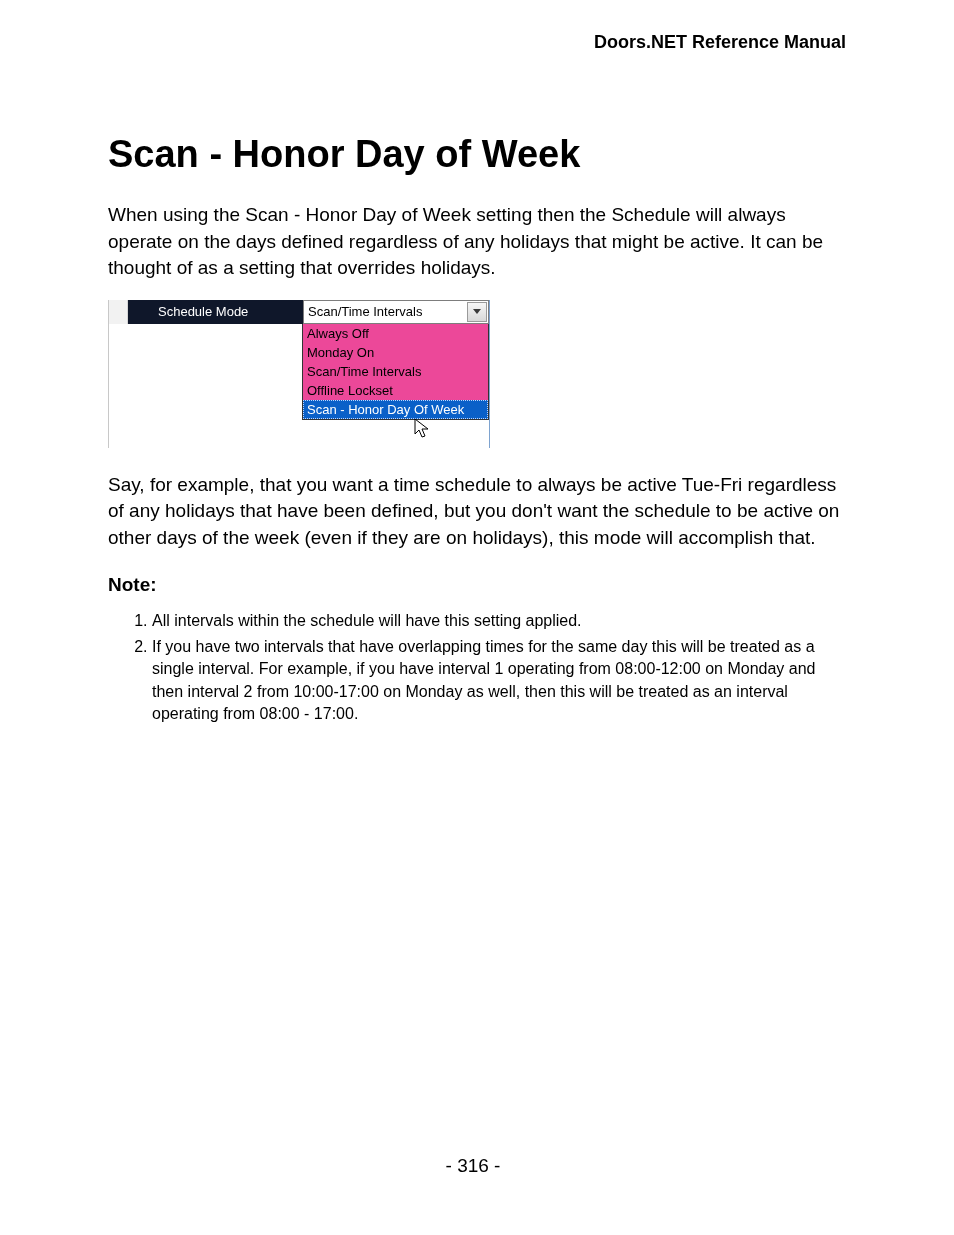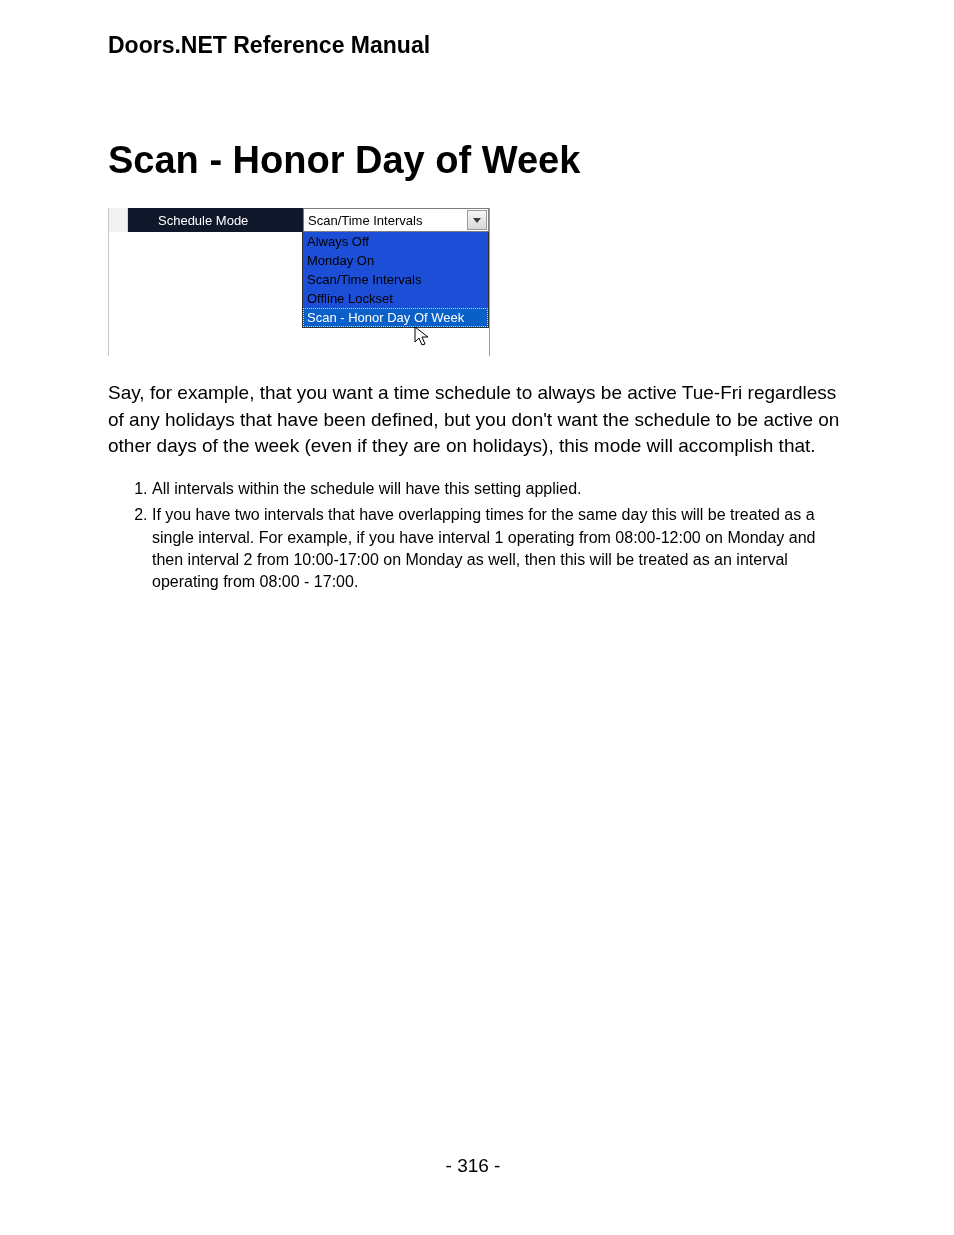--- a/index.html
+++ b/index.html
@@ -10,23 +10,23 @@
     width: 954px;
     height: 1235px;
     position: relative;
     color: #000;
   }
   .page {
     padding: 32px 108px 0 108px;
     box-sizing: border-box;
   }
   .doc-header {
-    text-align: left;
+    text-align: right;
     font-weight: bold;
-    font-size: 23px;
+    font-size: 18px;
   }
   h1.page-title {
     font-size: 38px;
     font-weight: bold;
     margin: 80px 0 26px 0;
   }
   p.body-text {
     font-size: 19px;
     line-height: 1.4;
     margin: 0 0 18px 0;
@@ -101,21 +101,21 @@
     align-items: center;
     justify-content: center;
     margin: 1px;
   }
   .df-dd-btn svg { display:block; }
   .df-list {
     margin-left: 193px; 
     border-left: 1px solid #333;
     border-right: 1px solid #333;
     border-bottom: 1px solid #333;
-    background: #1d4ed8;
+    background: #ec4899;
   }
   .df-item {
     padding: 2px 4px;
     white-space: nowrap;
   }
   .df-item.selected {
     background: #0a60c8;
     color: #fff;
     outline: 1px dotted #bcd6ff;
     outline-offset: -1px;
@@ -131,20 +131,21 @@
   }
 </style>
 </head>
 <body>
 
 <div class="page">
   <div class="doc-header">Doors.NET Reference Manual</div>
 
   <h1 class="page-title">Scan - Honor Day of Week</h1>
 
+  <p class="body-text">When using the Scan - Honor Day of Week setting then the Schedule will always operate on the days defined regardless of any holidays that might be active. It can be thought of as a setting that overrides holidays.</p>
 
   <div class="dropdown-figure">
     <div class="df-row">
       <div class="df-gutter"></div>
       <div class="df-label">Schedule Mode</div>
       <div class="df-value-wrap">
         <div class="df-value">Scan/Time Intervals</div>
         <div class="df-dd-btn">
           <svg width="8" height="5" viewBox="0 0 8 5">
             <polygon points="0,0 8,0 4,5" fill="#3a3a3a"></polygon>
@@ -161,20 +162,21 @@
     </div>
     <div class="df-cursor-row">
       <svg class="df-cursor" width="18" height="22" viewBox="0 0 18 22">
         <path d="M1 1 L1 16 L5 12 L8 19 L11 18 L8 11 L14 11 Z" fill="#fff" stroke="#000" stroke-width="1"></path>
       </svg>
     </div>
   </div>
 
   <p class="body-text">Say, for example, that you want a time schedule to always be active Tue-Fri regardless of any holidays that have been defined, but you don't want the schedule to be active on other days of the week (even if they are on holidays), this mode will accomplish that.</p>
 
+  <p class="note-label">Note:</p>
 
   <ol class="notes">
     <li>All intervals within the schedule will have this setting applied.</li>
     <li>If you have two intervals that have overlapping times for the same day this will be treated as a single interval. For example, if you have interval 1 operating from 08:00-12:00 on Monday and then interval 2 from 10:00-17:00 on Monday as well, then this will be treated as an interval operating from 08:00 - 17:00.</li>
   </ol>
 </div>
 
 <div class="page-number">- 316 -</div>
 
 </body></html>

